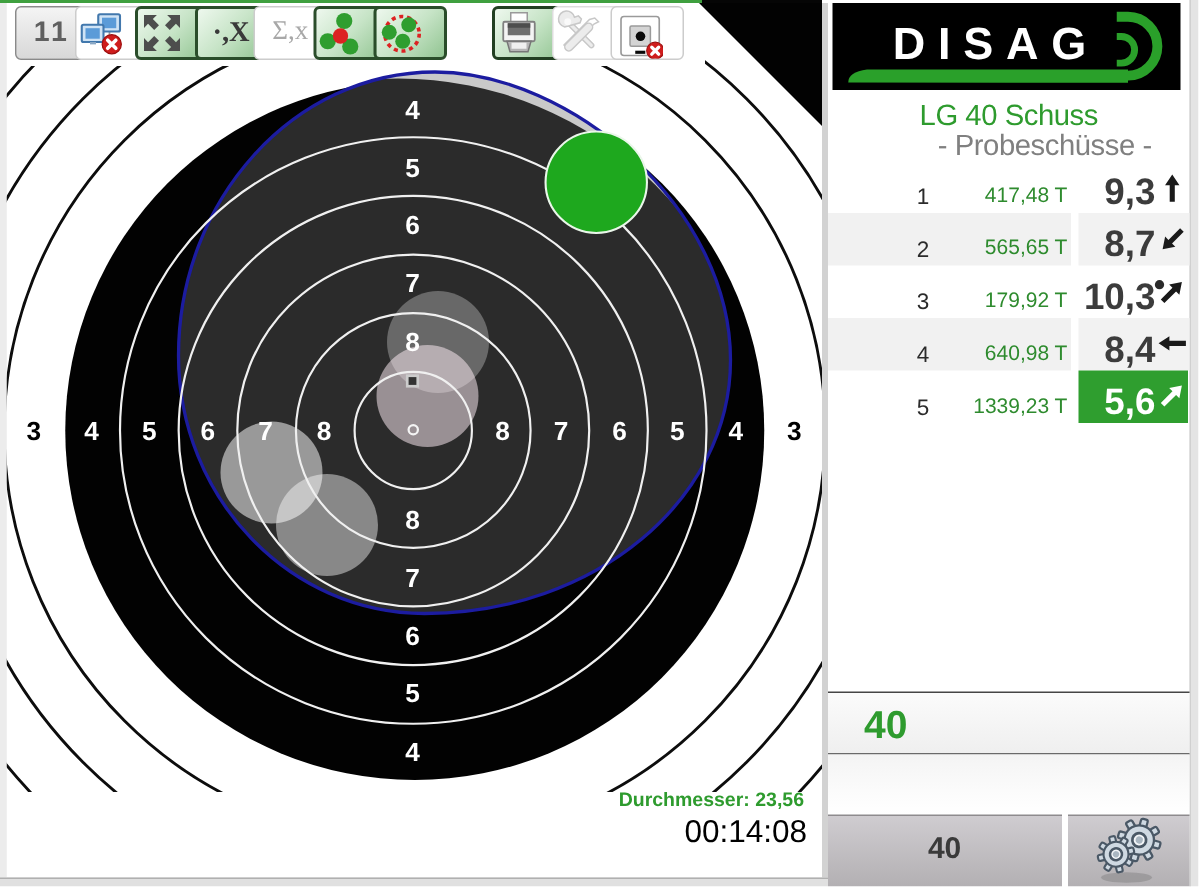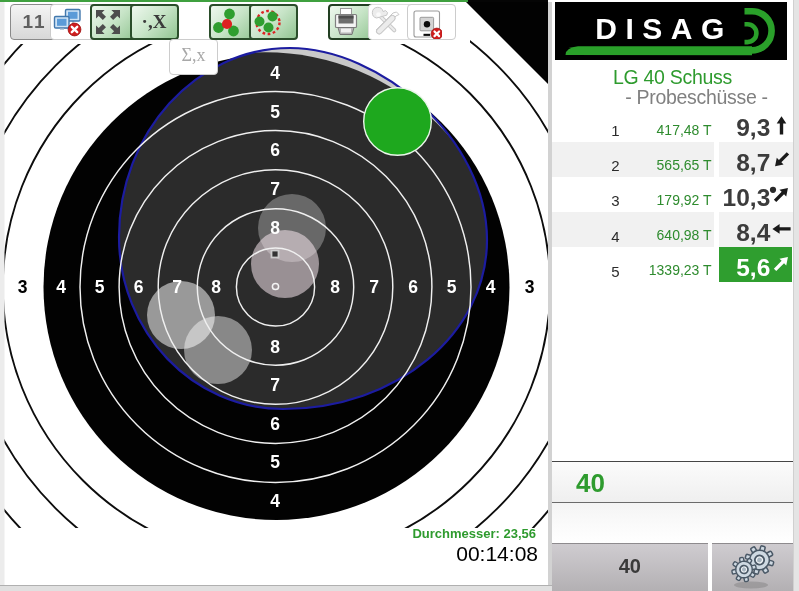--- a/index.html
+++ b/index.html
@@ -116,21 +116,21 @@
 <div class="btn gr" style="left:90px;">
 <svg width="32" height="32" viewBox="0 0 32 32">
   <g fill="#4d4d4d">
     <path id="xa" d="M4 4 L12.6 4 L9.9 6.7 L14 10.8 L10.8 14 L6.7 9.9 L4 12.6 Z"></path>
     <use href="#xa" transform="translate(32,0) scale(-1,1)"></use>
     <use href="#xa" transform="translate(0,32) scale(1,-1)"></use>
     <use href="#xa" transform="translate(32,32) scale(-1,-1)"></use>
   </g>
 </svg></div>
 <div class="btn gr" style="left:129.5px;text-align:center;line-height:31px;font-family:'Liberation Serif',serif;font-weight:bold;font-size:19px;color:#3a3a3a;">·,X</div>
-<div class="btn wh" style="left:169px;text-align:center;line-height:31px;font-family:'Liberation Serif',serif;font-size:18px;color:#a8a8a8;margin-top:35px;">Σ,x</div>
+<div class="btn wh" style="left:169px;text-align:center;line-height:31px;font-family:'Liberation Serif',serif;font-size:18px;color:#a8a8a8;">Σ,x</div>
 <div class="btn gr" style="left:209px;">
 <svg width="32" height="32" viewBox="0 0 32 32">
   <circle cx="18.5" cy="8" r="5.4" fill="#2f9e2f"></circle>
   <circle cx="7.5" cy="21.5" r="5.4" fill="#2f9e2f"></circle>
   <circle cx="22.5" cy="25" r="5.4" fill="#2f9e2f"></circle>
   <circle cx="16" cy="18" r="5.1" fill="#dd2222"></circle>
 </svg></div>
 <div class="btn gr" style="left:249px;">
 <svg width="32" height="32" viewBox="0 0 32 32">
   <circle cx="17" cy="16.5" r="11.5" fill="none" stroke="#dd2222" stroke-width="2.4" stroke-dasharray="2.7 2.5"></circle>

